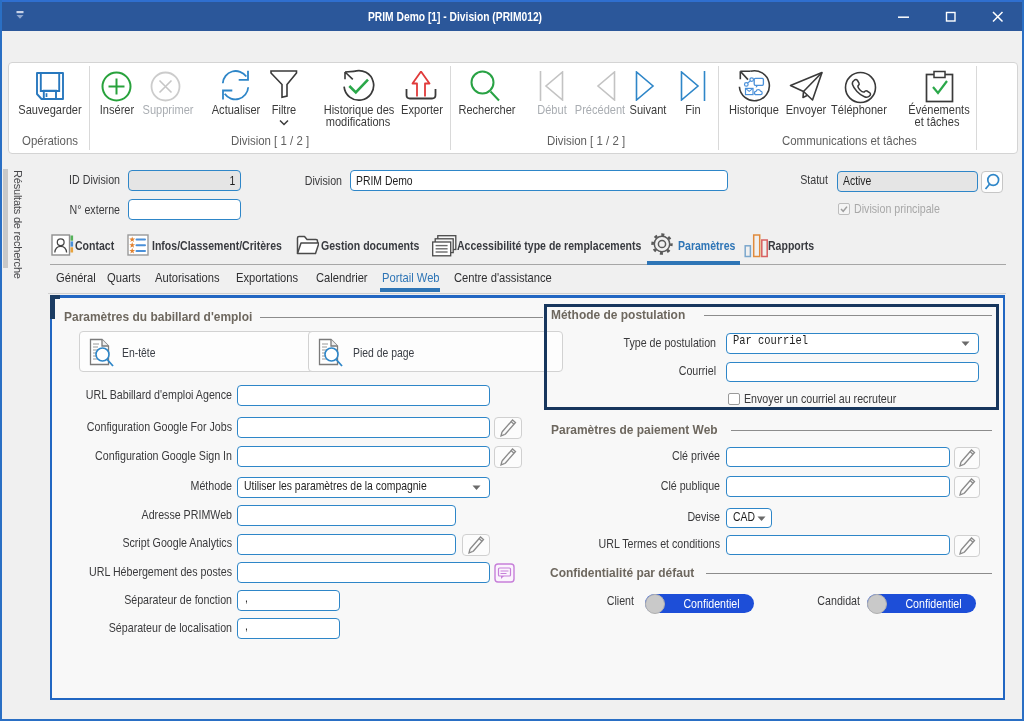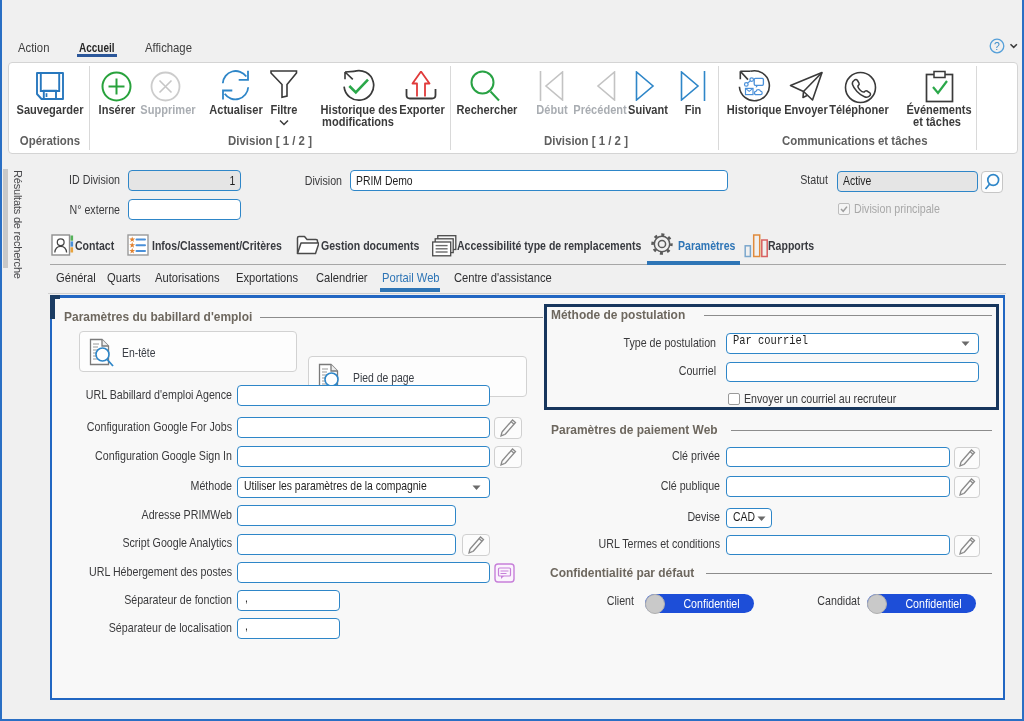--- a/index.html
+++ b/index.html
@@ -11,21 +11,21 @@
   .titlebar{left:0;top:0;width:1024px;height:31px;background:#2b579a;}
   .titlebar .topline{position:absolute;left:0;top:0;width:100%;height:1.5px;background:#2f6fd0;}
   .title-text{position:absolute;top:8.5px;left:0;width:910px;text-align:center;color:#ffffff;
       font-size:13px;font-weight:bold;transform:scaleX(0.79);transform-origin:50% 50%;}
   
   .menurow{left:0;top:31px;width:1024px;height:29px;background:#f0f0f0;}
   .menu-item{position:absolute;top:8.5px;font-size:13px;color:#404040;
       transform:scaleX(0.87);transform-origin:0 50%;white-space:nowrap;}
   
   .ribbon{left:8px;top:62px;width:1008px;height:90px;background:#ffffff;
-      border:1px solid #d4d4d4;border-radius:4px;font-weight:bold;}
+      border:1px solid #d4d4d4;border-radius:4px;}
   .rlabel{position:absolute;top:39px;width:150px;font-size:13px;color:#3b3b3b;text-align:center;
       white-space:nowrap;transform:scaleX(0.85);}
   .rlabel2{position:absolute;top:51px;width:150px;font-size:13px;color:#3b3b3b;text-align:center;
       white-space:nowrap;transform:scaleX(0.85);}
   .rgroup{position:absolute;top:69.5px;width:150px;font-size:13px;color:#5f5f5f;text-align:center;
       white-space:nowrap;transform:scaleX(0.88);}
   .rsep{position:absolute;top:3px;width:1px;height:84px;background:#d9d9d9;}
   .dis{color:#a9adb2 !important;}
   
   .sidebar-text{position:absolute;left:11.5px;top:170px;writing-mode:vertical-rl;
@@ -42,47 +42,49 @@
   .tab-label{position:absolute;font-size:13px;font-weight:bold;color:#383a3f;white-space:nowrap;
       transform:scaleX(0.81);transform-origin:0 50%;}
   .subtab{position:absolute;font-size:13px;color:#2f2f31;white-space:nowrap;
       transform:scaleX(0.86);transform-origin:0 50%;}
   
   .panel{left:50px;top:295px;width:955px;height:405px;background:#f8f8f8;
       border:2px solid #2166c2;border-top:3px solid #2166c2;box-sizing:border-box;}
   .ghead{position:absolute;font-size:13px;font-weight:bold;color:#6d675e;white-space:nowrap;
       transform:scaleX(0.92);transform-origin:0 50%;margin-top:-2px;}
   .gline{position:absolute;height:1px;background:#8c8c8c;}
-  .btnbig{position:absolute;background:#fdfdfd;border:1px solid #d2d2d2;border-radius:4px;}
+  .btnbig{position:absolute;background:#fdfdfd;border:1px solid #d2d2d2;border-radius:4px;padding-left:36px;}
   .btnbig span{position:absolute;font-size:13px;color:#3a3e45;white-space:nowrap;
       transform:scaleX(0.8);transform-origin:0 50%;}
   .pencilbtn{position:absolute;width:28px;height:22px;background:#fcfcfc;border:1px solid #d0d0d0;
       border-radius:4px;box-sizing:border-box;}
   .toggle{position:absolute;height:19px;background:#1d4ed8;border-radius:10px;}
   .toggle .knob{position:absolute;left:0px;top:-0.5px;width:20px;height:20px;border-radius:50%;
       background:#c9c9c9;border:1px solid #b0b0b0;box-sizing:border-box;}
   .toggle .ttext{position:absolute;top:3px;left:24px;right:0;text-align:center;color:#fff;font-size:12.5px;
       transform:scaleX(0.85);}
 </style>
 </head>
 <body>
 <div id="app">
 
-
-  <div class="abs menurow">
-    <div class="menu-item" style="left:18px;">Action</div>
-    <div class="menu-item" style="left:79px;font-weight:bold;color:#262626;transform:scaleX(0.77);">Accueil</div>
-    <div class="abs" style="left:77px;top:23px;width:40px;height:3px;background:#2b579a;"></div>
-    <div class="menu-item" style="left:145px;">Affichage</div>
-    <svg class="abs" style="left:988px;top:6px" width="32" height="18" viewBox="0 0 32 18">
-      <circle cx="9" cy="9" r="6.8" fill="none" stroke="#56a0d9" stroke-width="1.3"></circle>
-      <text x="9" y="12.8" font-size="10.5" fill="#3a8cc9" text-anchor="middle" font-family="Liberation Sans">?</text>
-      <path d="M22.5 7.2 L25.7 10.4 L28.9 7.2" fill="none" stroke="#3b3b3b" stroke-width="1.5"></path>
+  <div class="abs titlebar">
+    <div class="topline"></div>
+    <svg class="abs" style="left:16px;top:10px" width="8" height="10" viewBox="0 0 8 10">
+      <rect x="0.5" y="1" width="7" height="2.2" fill="#c9d3e8"></rect>
+      <path d="M0.5 5 L7.5 5 L4 8.8 Z" fill="#8fa7cf"></path>
+    </svg>
+    <div class="title-text">PRIM Demo [1] - Division (PRIM012)</div>
+    <svg class="abs" style="left:890px;top:0" width="134" height="31" viewBox="0 0 134 31">
+      <line x1="8" y1="17.2" x2="19" y2="17.2" stroke="#ffffff" stroke-width="1.5"></line>
+      <rect x="56.5" y="12.5" width="8.5" height="8.5" fill="none" stroke="#ffffff" stroke-width="1.4"></rect>
+      <path d="M103 12 L112.5 21.5 M112.5 12 L103 21.5" stroke="#ffffff" stroke-width="1.5"></path>
     </svg>
   </div>
+
 
   <div class="abs ribbon" id="ribbon">
     <div class="rsep" style="left:80px"></div>
     <div class="rsep" style="left:441px"></div>
     <div class="rsep" style="left:709px"></div>
     <div class="rsep" style="left:967px"></div>
 
     <svg class="abs" style="left:27px;top:9px" width="28" height="28" viewBox="0 0 28 28">
       <path d="M1 1 H27 V27 H5.5 L1 22 Z" fill="none" stroke="#2878be" stroke-width="1.9" stroke-linejoin="round"></path>
       <path d="M4.8 1.5 V19 H23.2 V1.5" fill="none" stroke="#2878be" stroke-width="1.9"></path>
@@ -319,21 +321,21 @@
           <line x1="4" y1="12" x2="10" y2="12"></line>
             <line x1="4" y1="15" x2="8" y2="15"></line>
           <line x1="4" y1="18" x2="9" y2="18"></line>
             <line x1="4" y1="21" x2="8" y2="21"></line>
         </g>
         <circle cx="13.5" cy="16.5" r="6.5" fill="#ffffff" fill-opacity="0.85" stroke="#2e86c8" stroke-width="1.6"></circle>
         <line x1="18.2" y1="21.5" x2="24" y2="28" stroke="#2e86c8" stroke-width="1.8"></line>
       </svg>
       <span style="left:42px;top:13px;">En-tête</span>
     </div>
-    <div class="btnbig" style="left:308px;top:331px;width:217px;height:39px;margin-top:25px;">
+    <div class="btnbig" style="left:308px;top:331px;width:217px;height:39px;">
       <svg class="abs" style="left:9px;top:6px" width="30" height="30" viewBox="0 0 30 30">
         <path d="M1.5 1.5 H13 L19.5 8 V26.5 H1.5 Z" fill="#ffffff" stroke="#7a7a7a" stroke-width="1.3"></path>
         <path d="M13 1.5 V8 H19.5" fill="#eeeeee" stroke="#7a7a7a" stroke-width="1.3"></path>
         <g stroke="#a9a9a9" stroke-width="1.2">
           <line x1="4" y1="6" x2="10" y2="6"></line>
             <line x1="4" y1="9" x2="9" y2="9"></line>
           <line x1="4" y1="12" x2="10" y2="12"></line>
             <line x1="4" y1="15" x2="8" y2="15"></line>
           <line x1="4" y1="18" x2="9" y2="18"></line>
             <line x1="4" y1="21" x2="8" y2="21"></line>

